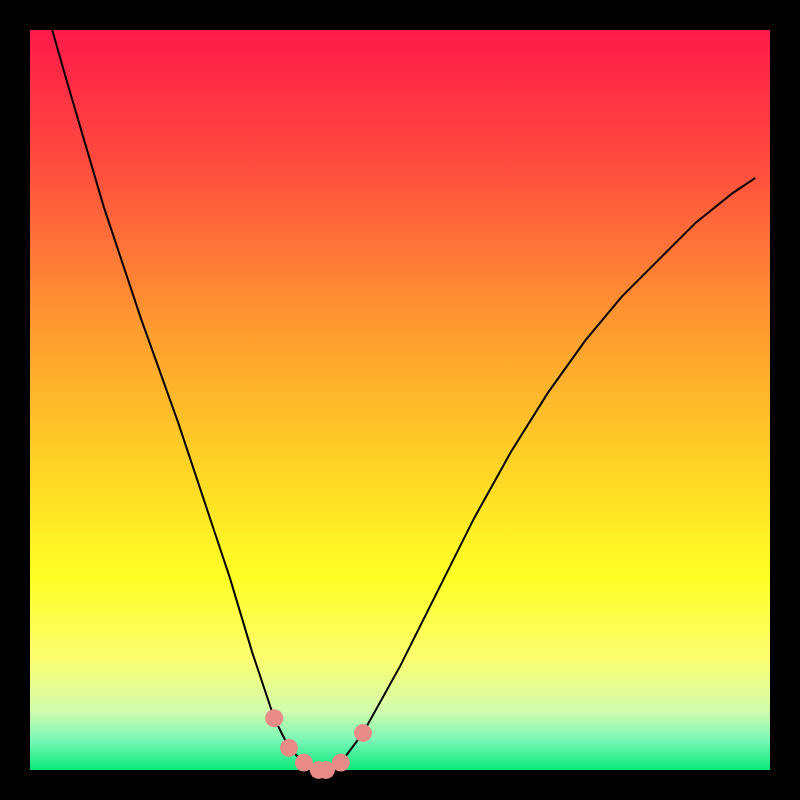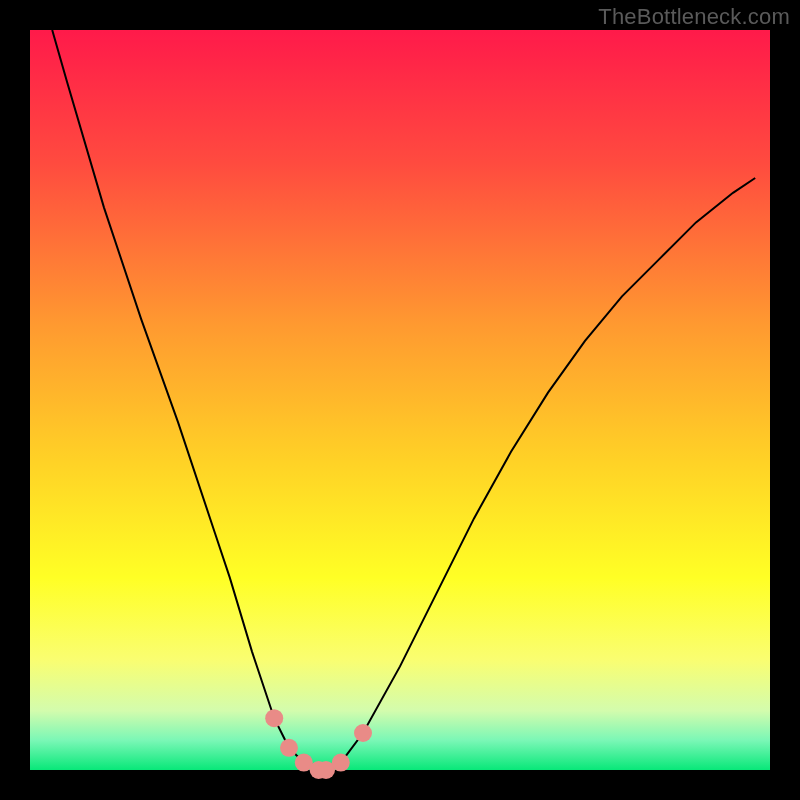--- a/index.html
+++ b/index.html
@@ -30,21 +30,20 @@
     position: absolute;
     left: 0;
     top: 0;
   }
 </style>
 </head>
 <body>
 
 <div class="stage">
 
-  <div class="watermark">TheBottleneck.com</div>
 
   <svg class="plot" width="800" height="800" viewBox="0 0 800 800">
     <defs>
       <linearGradient id="bg-grad" x1="0" y1="0" x2="0" y2="1">
           <stop offset="0%" stop-color="#ff1a4a"></stop>
           <stop offset="18%" stop-color="#ff4b3f"></stop>
           <stop offset="40%" stop-color="#ff9a30"></stop>
           <stop offset="57.99999999999999%" stop-color="#ffd126"></stop>
           <stop offset="74%" stop-color="#ffff25"></stop>
           <stop offset="85%" stop-color="#fafe70"></stop>

